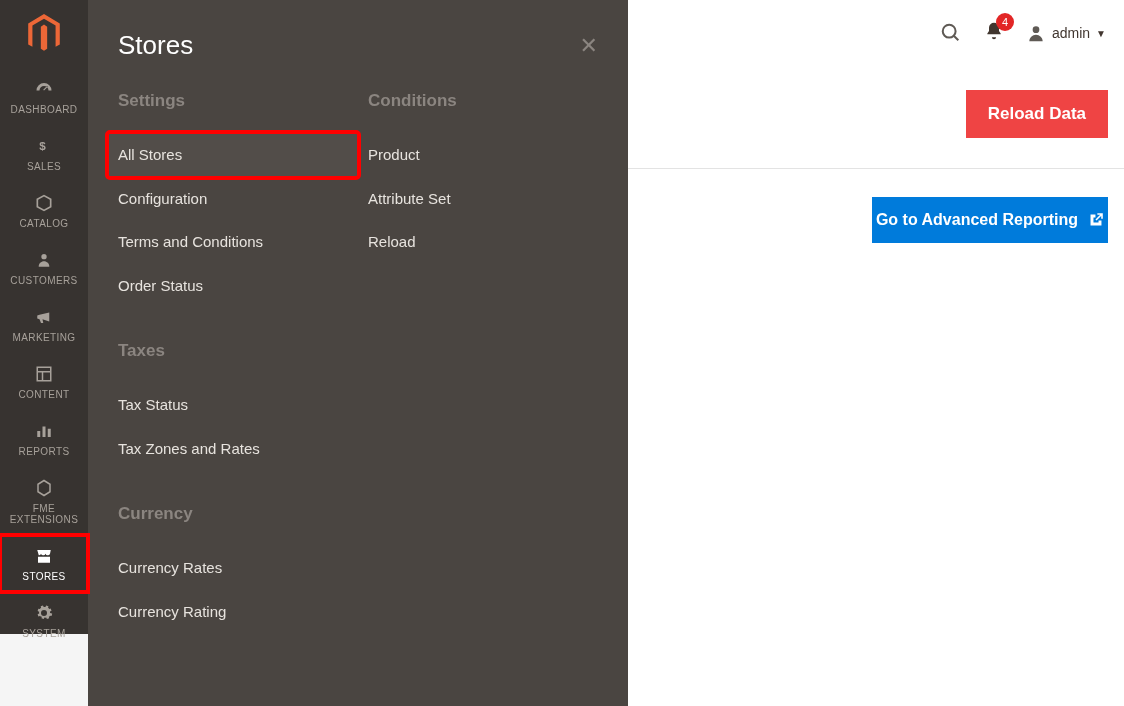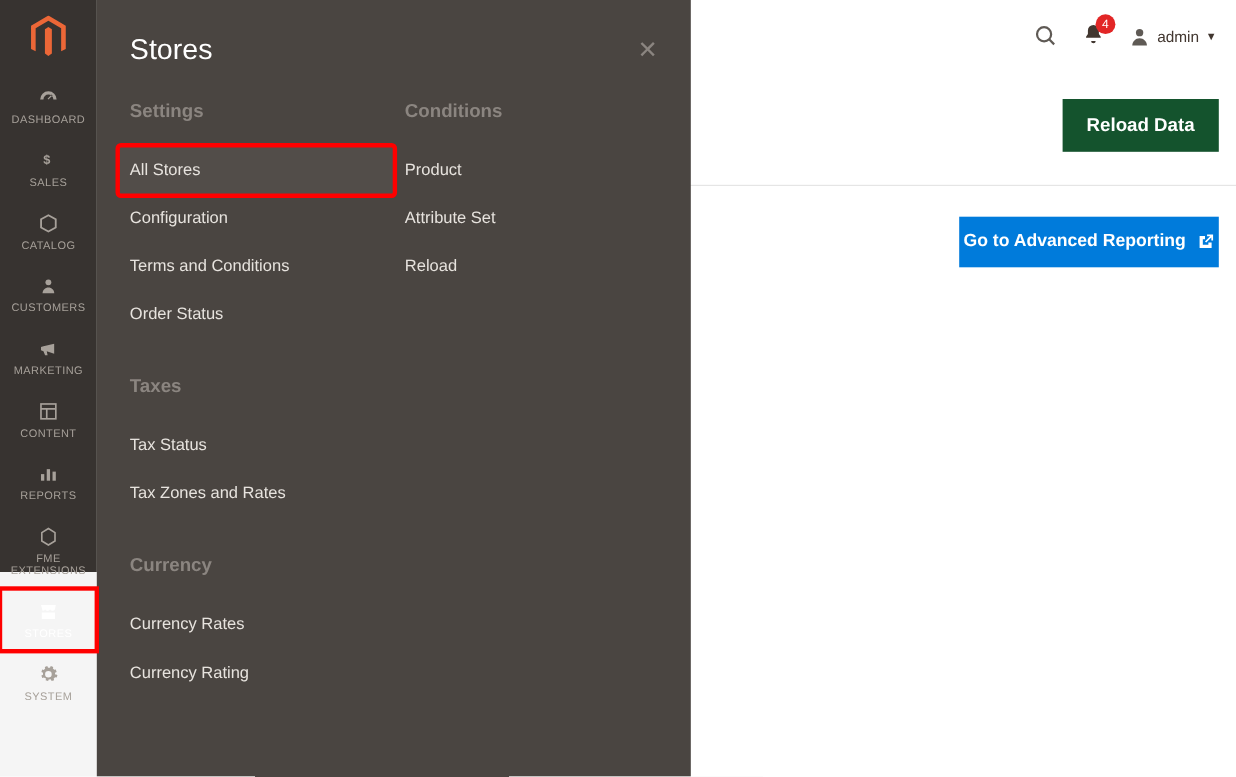--- a/index.html
+++ b/index.html
@@ -1,20 +1,20 @@
 <!DOCTYPE html>
 <html><head>
 <meta charset="utf-8">
 <style>
   * { box-sizing: border-box; margin: 0; padding: 0; font-family: 'Helvetica Neue', Arial, sans-serif; }
   body { width: 1124px; height: 706px; overflow: hidden; background: #f5f5f5; position: relative; }
 
   
   .sidebar {
-    position: absolute; left: 0; top: 0; width: 88px; height: 520px;
+    position: absolute; left: 0; top: 0; width: 88px; height: 634px;
     background: #373330; display: flex; flex-direction: column; align-items: center;
     padding-top: 8px; z-index: 10;
   }
   .logo { width: 40px; height: 44px; display:flex; align-items:center; justify-content:center; margin: 6px 0 14px; }
   .nav-item {
     width: 88px; text-align: center; padding: 10px 0 10px;
     color: #a7a19a; font-size: 10px; letter-spacing: .4px; cursor: pointer;
     display:flex; flex-direction:column; align-items:center; gap:4px;
     text-transform: uppercase;
   }
@@ -61,21 +61,21 @@
     font-size:11px; width:18px; height:18px; border-radius:50%; display:flex; align-items:center; justify-content:center;
   }
   .user { display:flex; align-items:center; gap:6px; cursor:pointer; color:#41362f; font-size:14px; }
   .caret { font-size:10px; color:#41362f; }
 
   .page-head {
     display:flex; justify-content:space-between; align-items:center;
     padding: 24px 16px 24px 28px;
   }
   .btn-orange {
-    background:#14532d; color:#fff; border:none; padding: 14px 22px;
+    background:#ef4444; color:#fff; border:none; padding: 14px 22px;
     font-size:17px; font-weight:600; cursor:pointer;
   }
 
   .divider { height:1px; background:#e3e3e3; margin: 6px 0 0; }
 
   .adv-row {
     display:flex; justify-content:space-between; align-items:center;
     padding: 28px 16px 22px 28px; gap: 20px;
   }
   .adv-text { color:#333; font-size:14px; }

